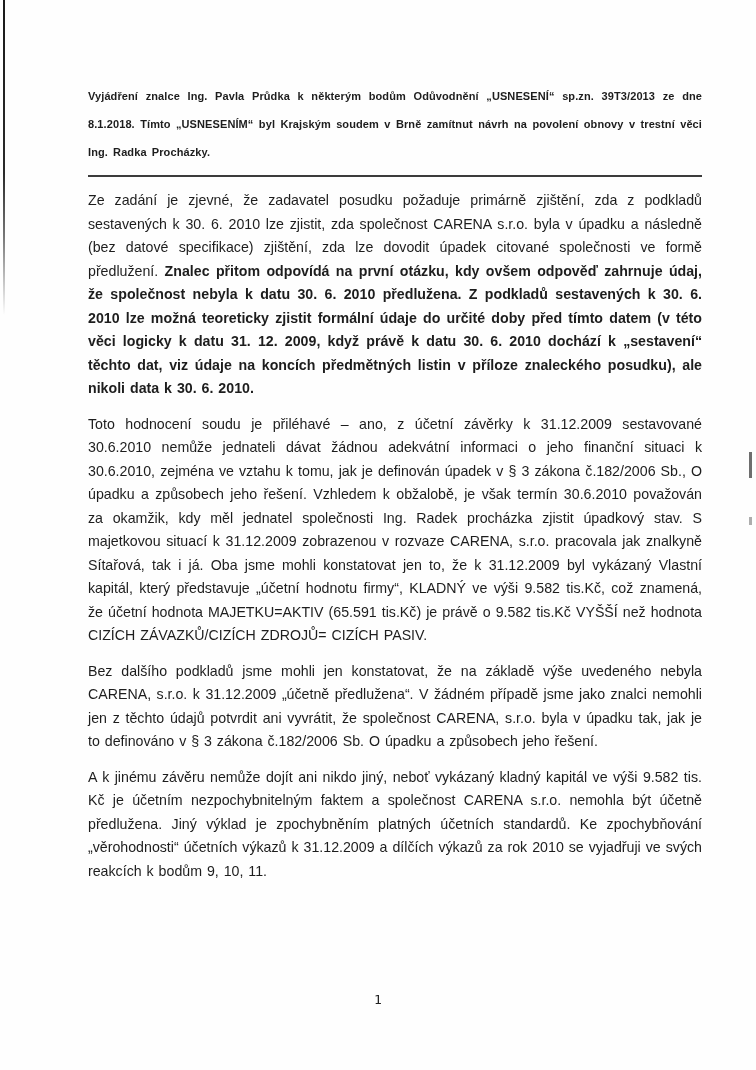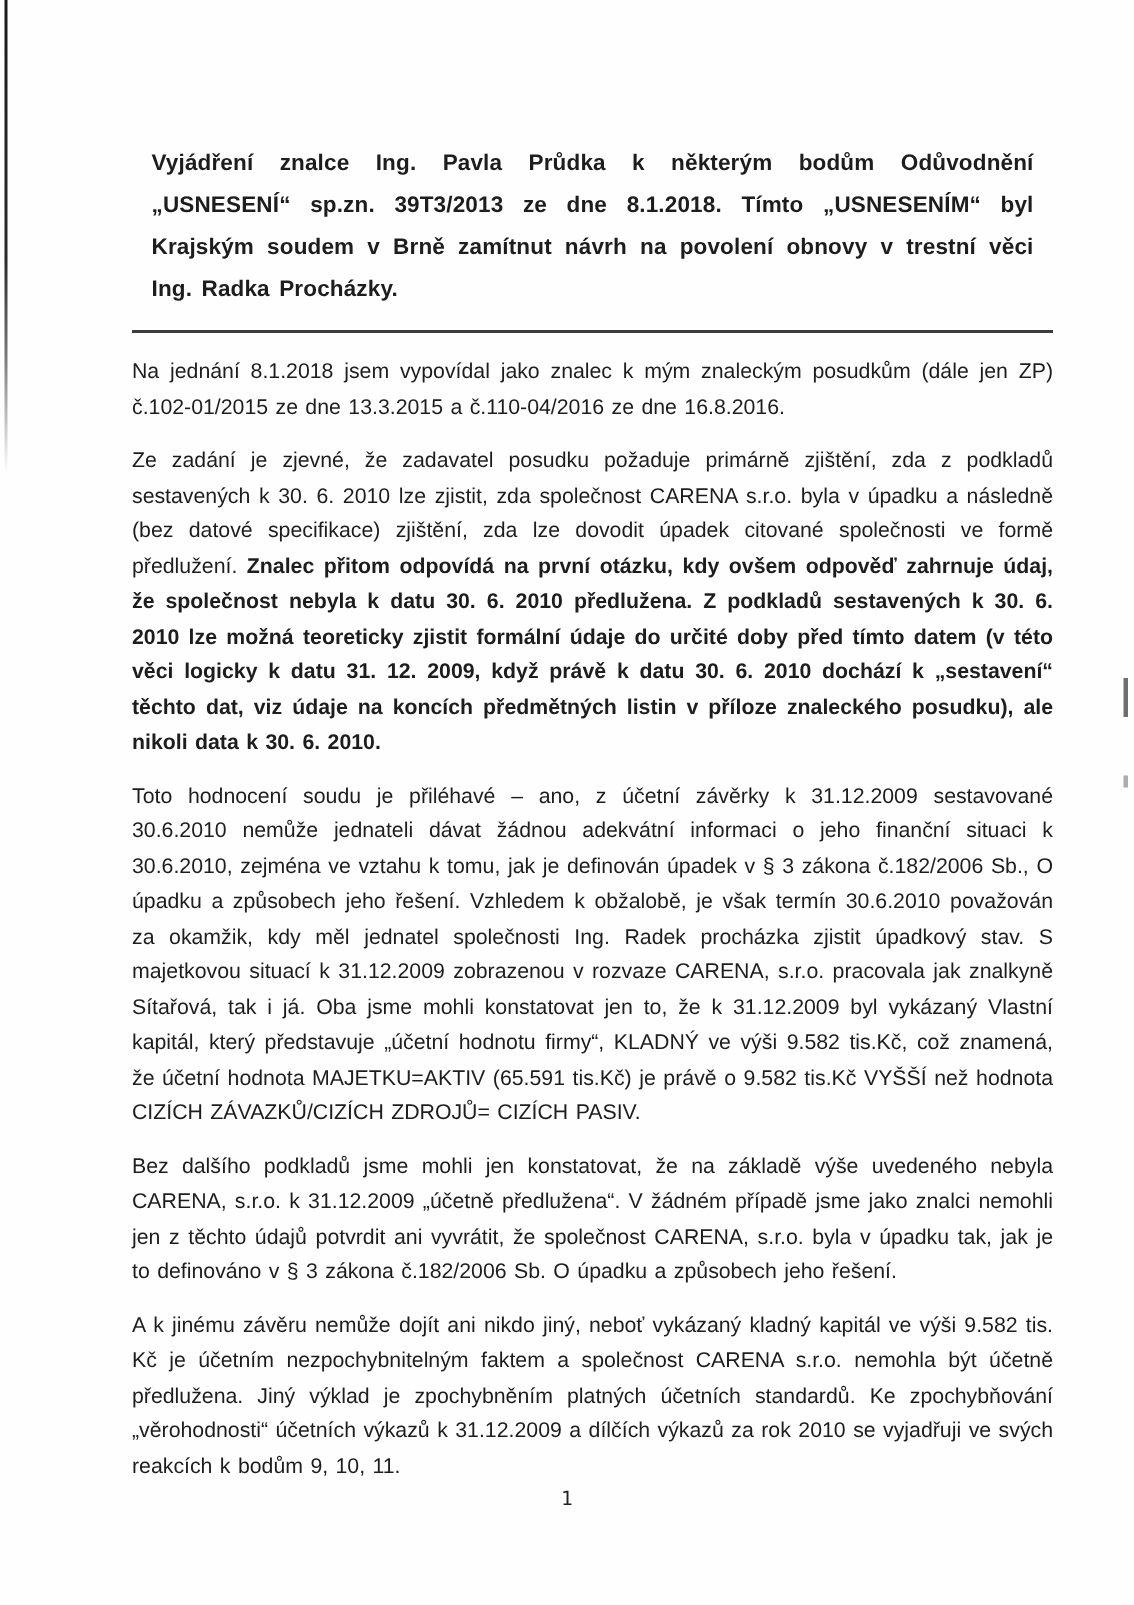--- a/index.html
+++ b/index.html
@@ -44,22 +44,22 @@
     background: #8a8a8a;
     opacity: 0.7;
   }
   .content {
     position: absolute;
     left: 88px;
     top: 82px;
     width: 614px;
   }
   .doc-heading {
-    margin: 13px;
-    font-size: 15px;
+    margin: 0;
+    font-size: 11px;
     font-weight: bold;
     line-height: 28px;
     text-align: justify;
     letter-spacing: 0.1px;
     word-spacing: 2px;
   }
   .heading-divider {
     border: none;
     border-top: 2px solid #3c3c3c;
     margin: 9px 0 0 0;
@@ -99,21 +99,20 @@
   <div class="scan-line-left"></div>
   <div class="scan-mark-right-1"></div>
   <div class="scan-mark-right-2"></div>
 
   <div class="content">
 
     <h1 class="doc-heading">Vyjádření znalce Ing. Pavla Průdka k některým bodům Odůvodnění „USNESENÍ“ sp.zn. 39T3/2013 ze dne 8.1.2018. Tímto „USNESENÍM“ byl Krajským soudem v Brně zamítnut návrh na povolení obnovy v trestní věci Ing. Radka Procházky.</h1>
 
     <hr class="heading-divider">
 
-    <p class="para first">Na jednání 8.1.2018 jsem vypovídal jako znalec k mým znaleckým posudkům (dále jen ZP) č.102-01/2015 ze dne 13.3.2015 a č.110-04/2016 ze dne 16.8.2016.</p>
 
 
 
     <p class="para quote">
       <span>Ze zadání je zjevné, že zadavatel posudku požaduje primárně zjištění, zda z podkladů sestavených k 30. 6. 2010 lze zjistit, zda společnost CARENA s.r.o. byla v úpadku a následně (bez datové specifikace) zjištění, zda lze dovodit úpadek citované společnosti ve formě předlužení. </span><span class="bold-run">Znalec přitom odpovídá na první otázku, kdy ovšem odpověď zahrnuje údaj, že společnost nebyla k datu 30. 6. 2010 předlužena. Z podkladů sestavených k 30. 6. 2010 lze možná teoreticky zjistit formální údaje do určité doby před tímto datem (v této věci logicky k datu 31. 12. 2009, když právě k datu 30. 6. 2010 dochází k „sestavení“ těchto dat, viz údaje na koncích předmětných listin v příloze znaleckého posudku), ale nikoli data k 30. 6. 2010.</span>
     </p>
 
     <p class="para">Toto hodnocení soudu je přiléhavé – ano, z účetní závěrky k 31.12.2009 sestavované 30.6.2010 nemůže jednateli dávat žádnou adekvátní informaci o jeho finanční situaci k 30.6.2010, zejména ve vztahu k tomu, jak je definován úpadek v § 3 zákona č.182/2006 Sb., O úpadku a způsobech jeho řešení. Vzhledem k obžalobě, je však termín 30.6.2010 považován za okamžik, kdy měl jednatel společnosti Ing. Radek procházka zjistit úpadkový stav. S majetkovou situací k 31.12.2009 zobrazenou v rozvaze CARENA, s.r.o. pracovala jak znalkyně Sítařová, tak i já. Oba jsme mohli konstatovat jen to, že k 31.12.2009 byl vykázaný Vlastní kapitál, který představuje „účetní hodnotu firmy“, KLADNÝ ve výši 9.582 tis.Kč, což znamená, že účetní hodnota MAJETKU=AKTIV (65.591 tis.Kč) je právě o 9.582 tis.Kč VYŠŠÍ než hodnota CIZÍCH ZÁVAZKŮ/CIZÍCH ZDROJŮ= CIZÍCH PASIV.</p>
 
     <p class="para">Bez dalšího podkladů jsme mohli jen konstatovat, že na základě výše uvedeného nebyla CARENA, s.r.o. k 31.12.2009 „účetně předlužena“. V žádném případě jsme jako znalci nemohli jen z těchto údajů potvrdit ani vyvrátit, že společnost CARENA, s.r.o. byla v úpadku tak, jak je to definováno v § 3 zákona č.182/2006 Sb. O úpadku a způsobech jeho řešení.</p>

